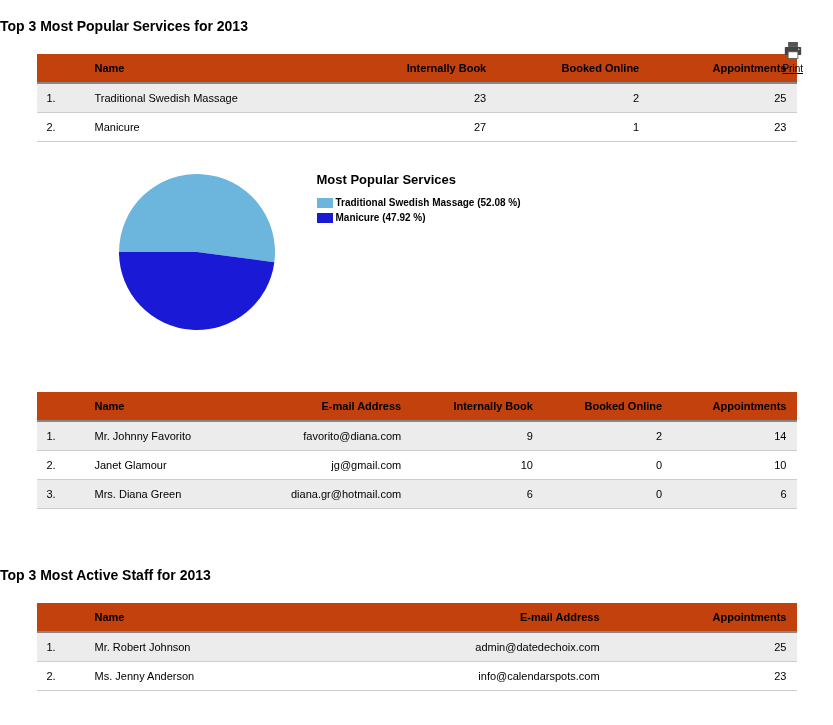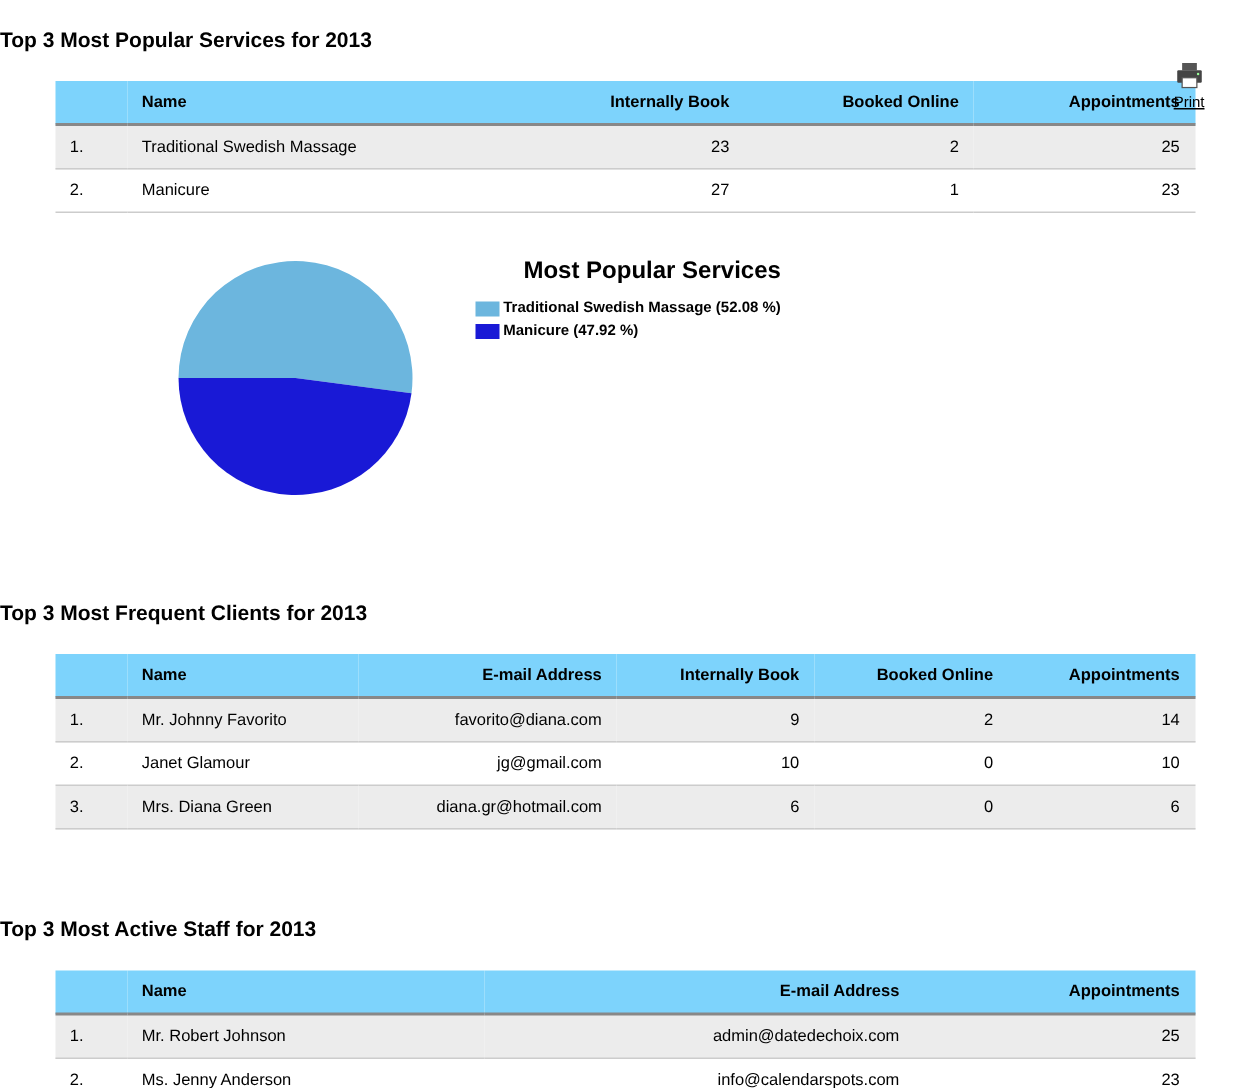--- a/index.html
+++ b/index.html
@@ -45,21 +45,21 @@
     width: 760px;
     margin: 0 auto 20px;
     border-collapse: collapse;
     font-size: 11px;
   }
   .tbl th {
     text-align: left;
     padding: 8px 10px;
     border-bottom: 2px solid #888;
     font-weight: bold;
-    background: #7dd3fc;
+    background: #c2410c;
   }
   .tbl th.right { text-align: right; }
   .tbl td {
     padding: 8px 10px;
     border-bottom: 1px solid #ccc;
   }
   .tbl td.num { text-align: right; white-space: nowrap; }
   .tbl td.idx { width: 18px; text-align: left; color:#000;}
   .tbl tr.z { background: #ececec; }
   .tbl td.email { text-align: right; }
@@ -70,24 +70,24 @@
     margin: 0 auto 30px;
     padding-top:10px;
     padding-left: 80px;
     box-sizing: border-box;
     gap: 40px;
   }
   .chart-wrap .legend {
     font-size: 11px;
   }
   .chart-wrap .legend h3 {
-    font-size: 16px;
+    font-size: 13px;
     font-weight: bold;
     margin: 0 0 10px;
-    text-align: right;
+    text-align: left;
   }
   .legend-item {
     display: flex;
     align-items: center;
     gap: 3px;
     font-weight: bold;
     font-size: 10px;
     margin-bottom: 4px;
   }
   .sw {
@@ -154,21 +154,20 @@
       </div>
       <div class="legend-item">
         <span class="sw" style="background:#1919d6"></span>
         <span>Manicure (47.92 %)</span>
       </div>
     </div>
   </div>
 
   <div class="spacer"></div>
 
-  <h2 class="section-title">Top 3 Most Frequent Clients for 2013</h2>
   <table class="tbl">
     <thead>
       <tr>
         <th style="width:28px"></th>
         <th>Name</th>
         <th class="right">E-mail Address</th>
         <th class="right">Internally Book</th>
         <th class="right">Booked Online</th>
         <th class="right">Appointments</th>
       </tr>

